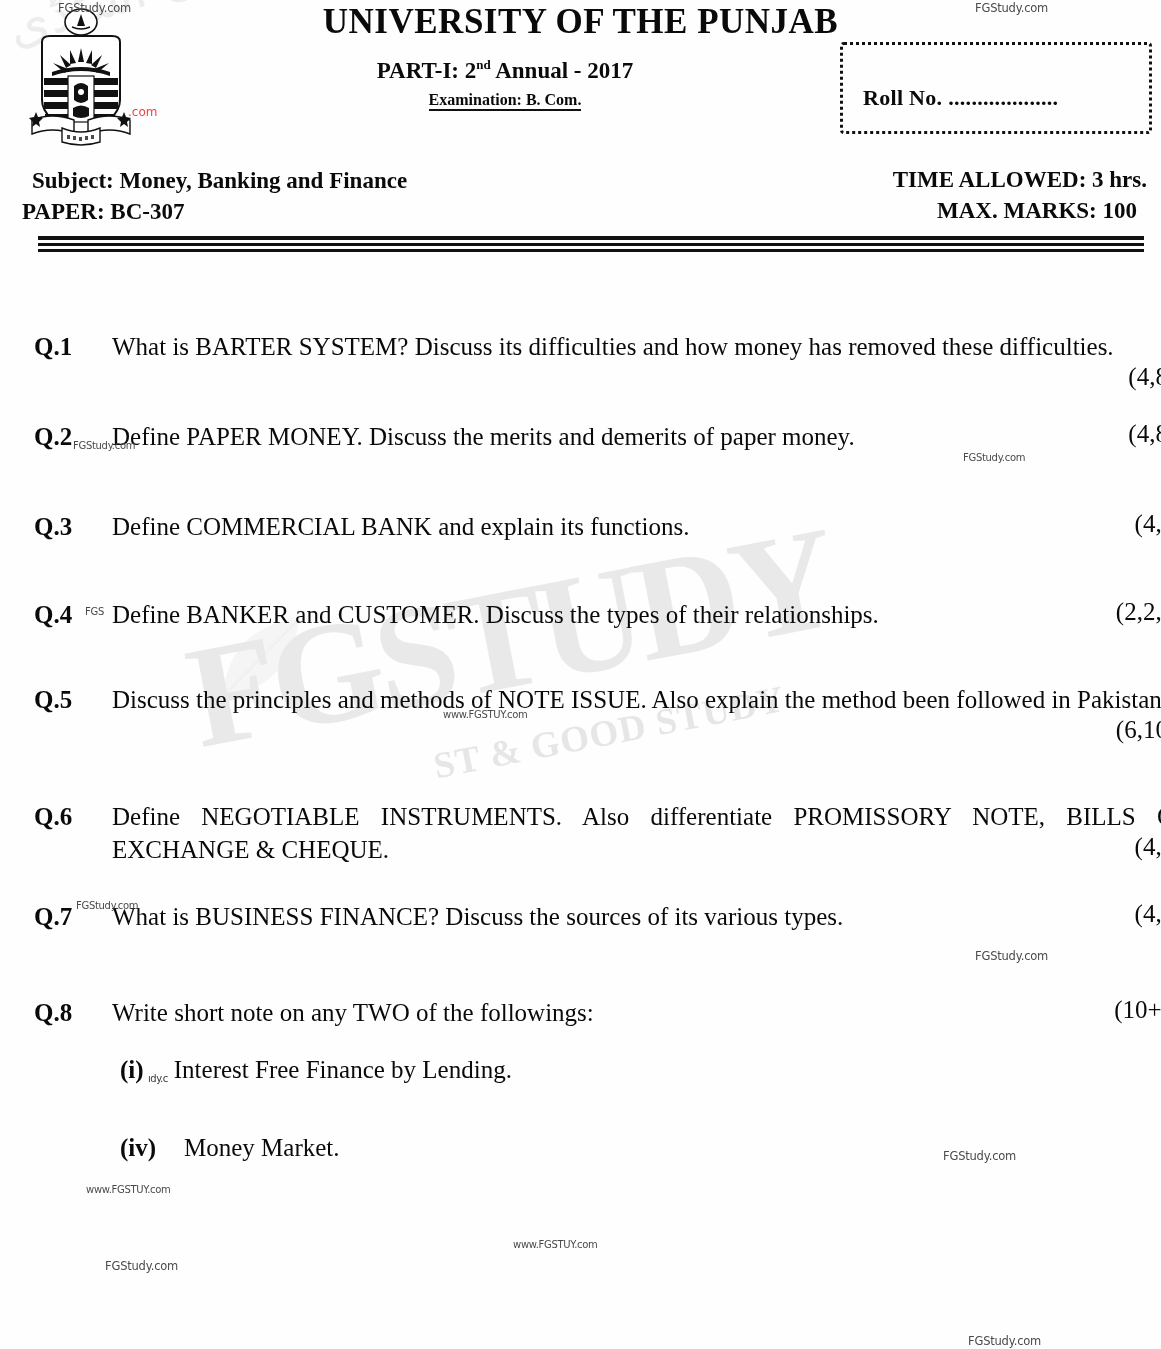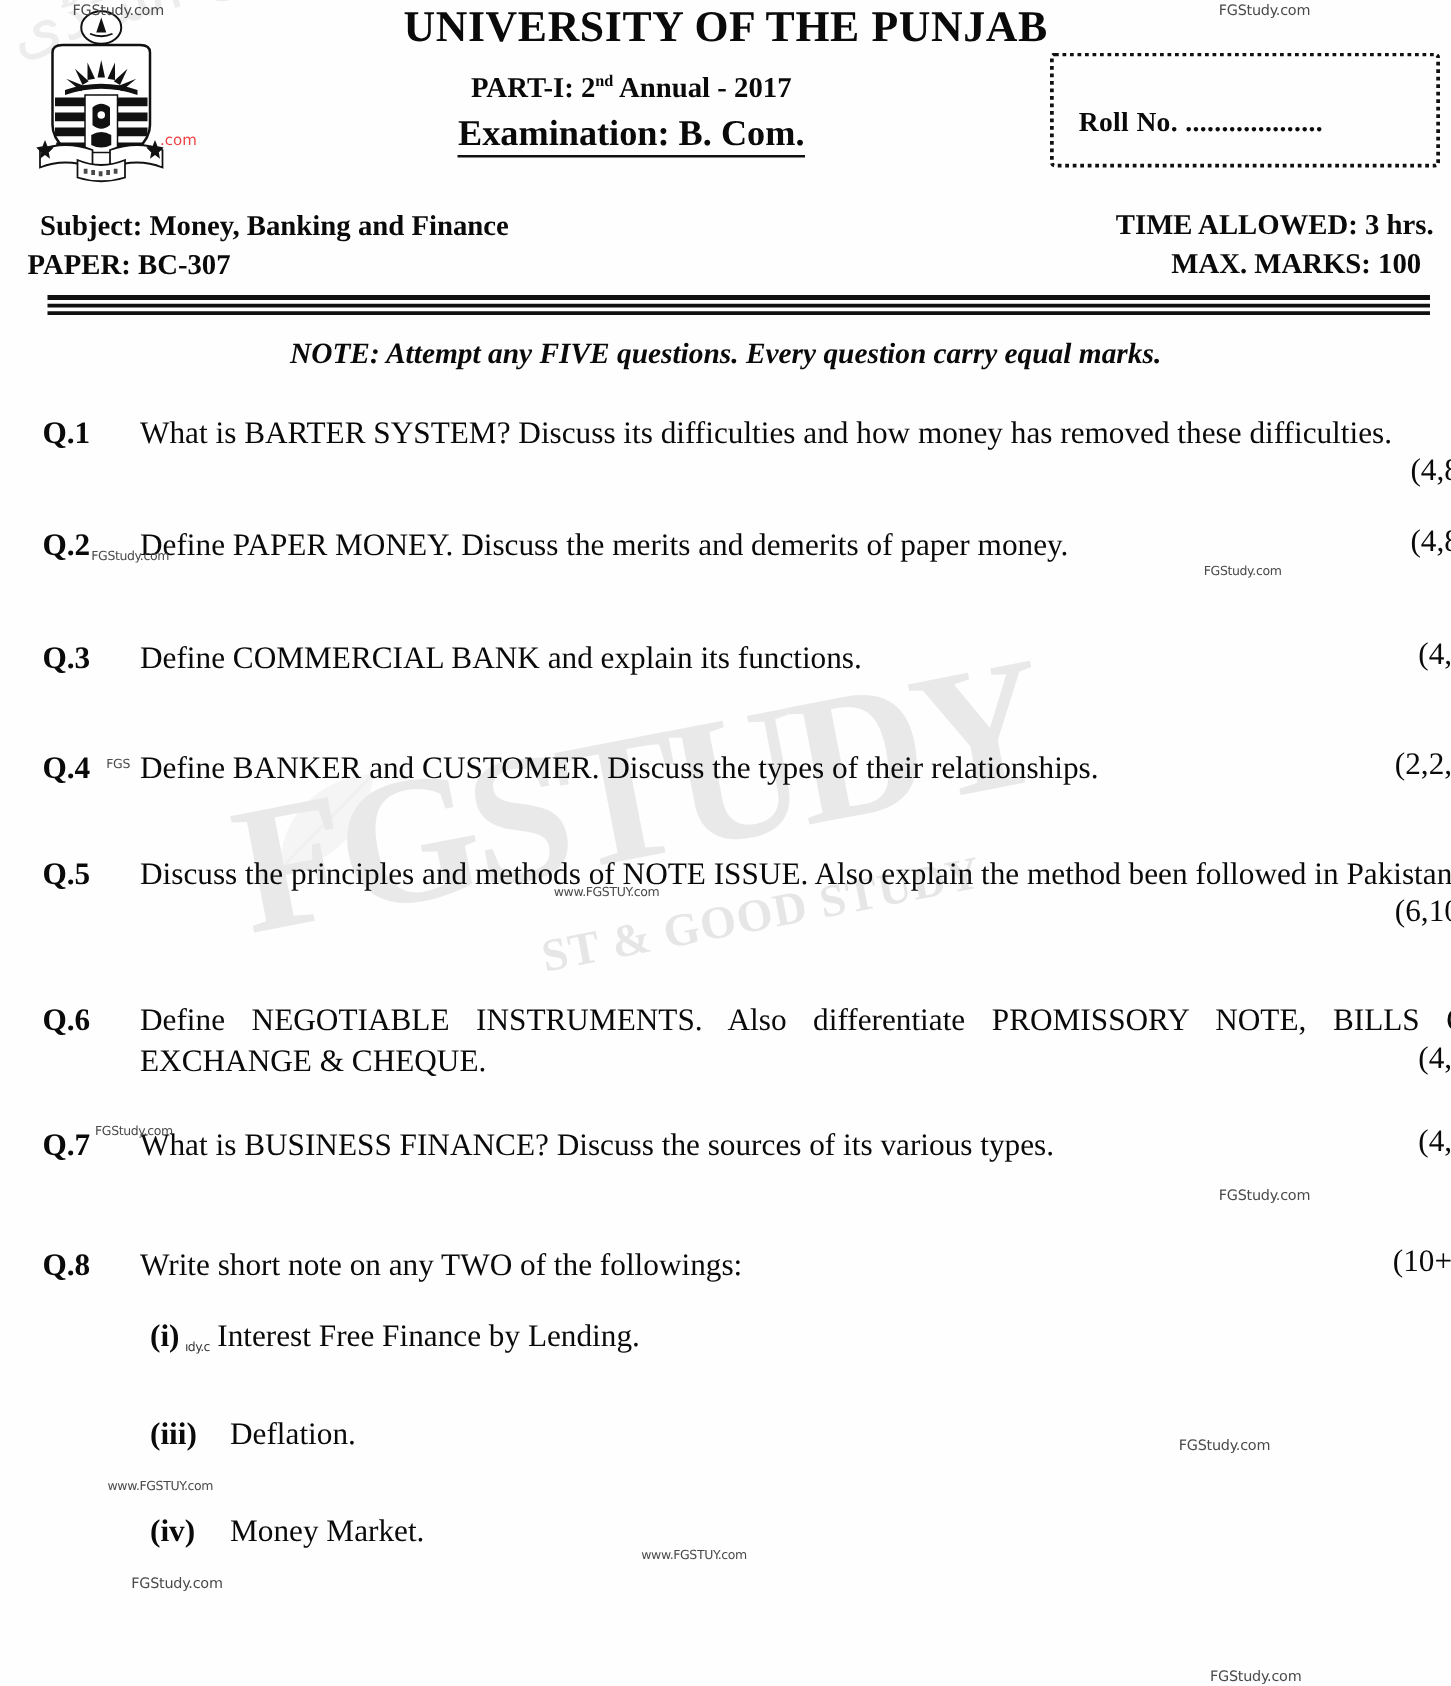--- a/index.html
+++ b/index.html
@@ -126,21 +126,21 @@
   .part-line sup {
     font-size: 13px;
     vertical-align: super;
   }
   .exam-line {
     position: absolute;
     left: 175px;
     top: 91px;
     width: 660px;
     text-align: center;
-    font-size: 29px;
+    font-size: 16px;
     font-weight: bold;
     z-index: 3;
   }
   .exam-line span {
     border-bottom: 2px solid #111;
     padding-bottom: 1px;
   }
 
   .rollbox {
     position: absolute;
@@ -380,21 +380,20 @@
   <div class="paper">PAPER: BC-307</div>
   <div class="time-allowed">TIME ALLOWED: 3 hrs.</div>
   <div class="max-marks">MAX. MARKS: 100</div>
 
   <div class="divider">
       <i></i>
       <i></i>
       <i></i>
     </div>
 
-  <div class="note">NOTE: Attempt any FIVE questions. Every question carry equal marks.</div>
 
   <div class="qlist" id="qlist">
       <div class="qrow" style="position: absolute; top: 0px; left: 0px; width: 1161px;">
         <div class="qnum">Q.1</div>
         <div class="qbody">
           <div class="qtext">What is BARTER SYSTEM? Discuss its difficulties and how money has removed these difficulties.</div>
           <div class="qmarks" style="top: 33px;">(4,8,8)</div>
         </div>
       </div>
       <div class="qrow" style="position: absolute; top: 90px; left: 0px; width: 1161px;">
@@ -446,24 +445,20 @@
           <div class="qmarks" style="top: 0px;">(10+10)</div>
         </div>
       </div>
     </div>
 
   <div class="sublist" id="sublist">
       <div class="subrow">
         <span class="subnum" style="flex: 0 0 34px;">(i)</span>
         <span class="sub-artifact">ıdy.c</span>
         <span class="subtext">Interest Free Finance by Lending.</span>
-      </div>
-      <div class="subrow">
-        <span class="subnum">(iii)</span>
-        <span class="subtext">Deflation.</span>
       </div>
       <div class="subrow">
         <span class="subnum">(iv)</span>
         <span class="subtext">Money Market.</span>
       </div>
     </div>
 
 <div class="wm wm-sm" style="left: 58px; top: 1px;">FGStudy.com</div>
     <div class="wm wm-sm" style="left: 975px; top: 1px;">FGStudy.com</div>
     <div class="wm wm-xs" style="left: 73px; top: 440px;">FGStudy.com</div>

